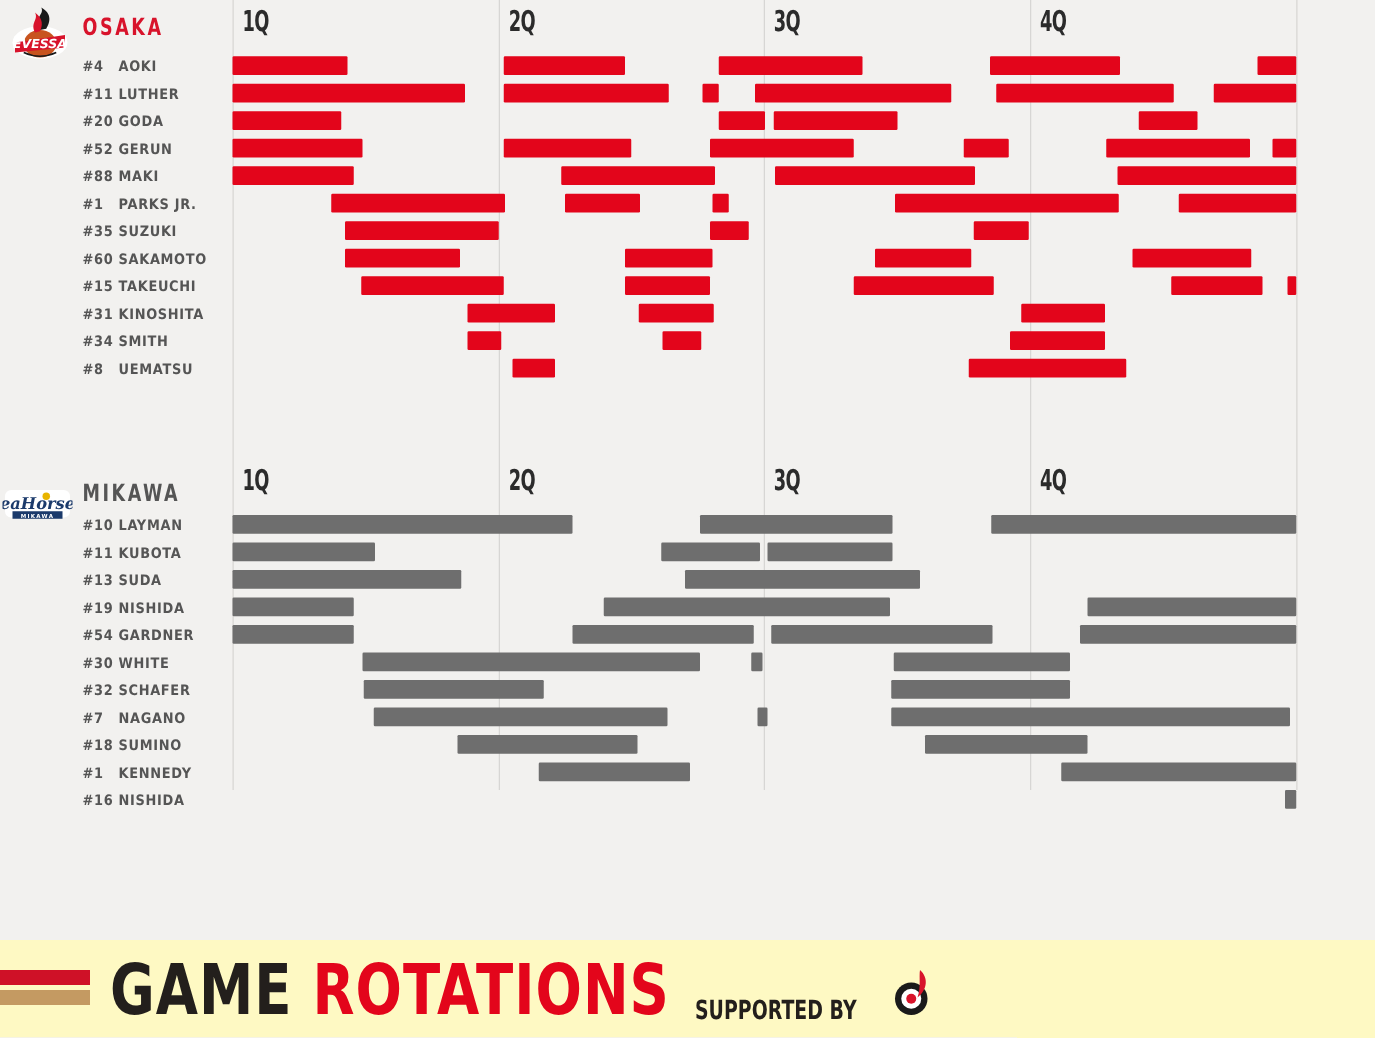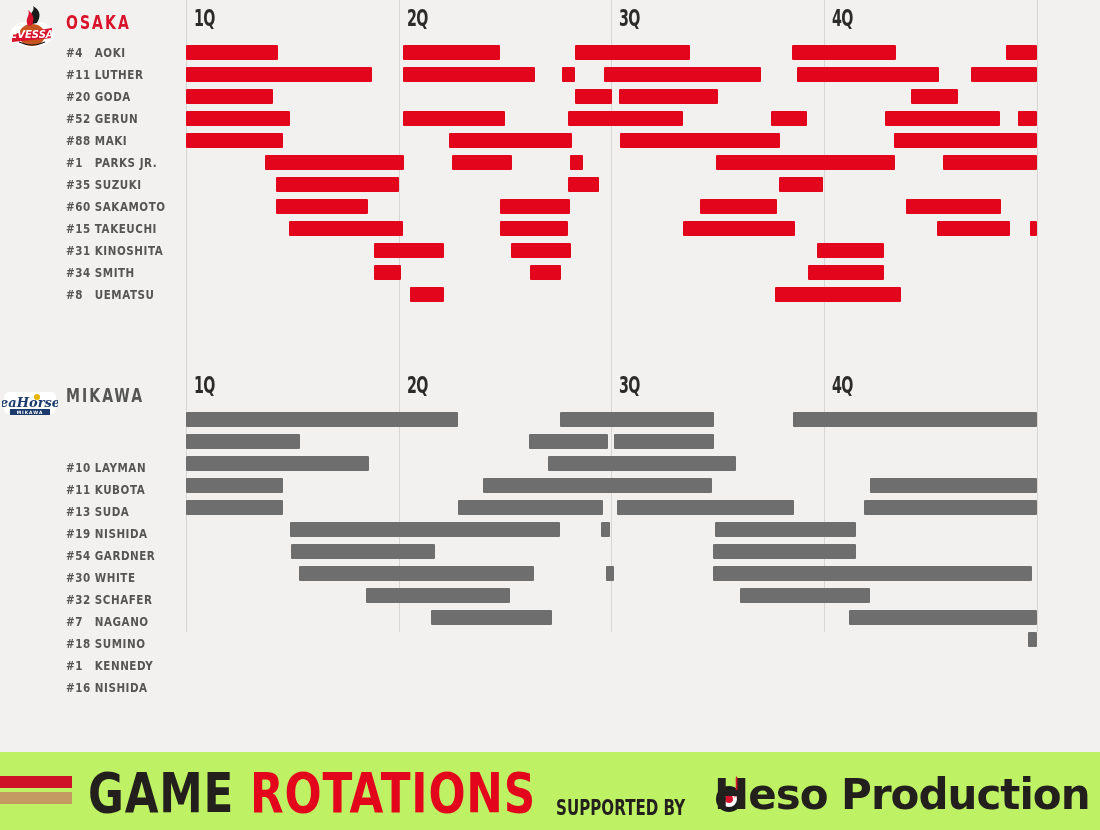--- a/index.html
+++ b/index.html
@@ -51,21 +51,21 @@
     transform:scaleX(0.62);transform-origin:left center;
   }
   .qunder{position:absolute;top:40px;height:2px;background:#d8132b;}
 
   .rowband{position:absolute;height:22px;left:0;right:0;}
   .bar{position:absolute;height:15px;top:3px;border-radius:1px;}
   .bar.red{background:#e3051b;}
   .bar.grey{background:#6e6e6e;}
 
   
-  .footer{position:absolute;left:0;top:752px;width:1100px;height:78px;background:#bef264;}
+  .footer{position:absolute;left:0;top:752px;width:1100px;height:78px;background:#fef9c3;}
   .stripes{position:absolute;left:0;top:24px;width:72px;height:28px;}
   .stripe-red{position:absolute;left:0;top:0;width:72px;height:12px;background:#cf1127;}
   .stripe-tan{position:absolute;left:0;top:16px;width:72px;height:12px;background:#c49a62;}
   .foot-title{
     position:absolute;left:88px;top:8px;
     font-family:"DejaVu Sans", sans-serif;
     font-weight:bold;font-size:56px;
     letter-spacing:1px;white-space:nowrap;
     transform:scaleX(0.78);transform-origin:left top;
   }
@@ -125,21 +125,21 @@
   <div class="team-logo" id="mikawa-logo" style="top:384px;left:2px;">
     <svg viewBox="0 0 56 40" width="56" height="40">
       <rect x="2" y="8" width="52" height="22" rx="5" fill="#ffffff"></rect>
       <text x="27" y="23" font-size="13" font-family="DejaVu Serif, serif" font-style="italic" font-weight="bold" fill="#1b3a6b" text-anchor="middle">SeaHorses</text>
       <circle cx="35" cy="13" r="3" fill="#e8b400"></circle>
       <rect x="8" y="25" width="40" height="6" fill="#1b3a6b"></rect>
       <text x="28" y="30" font-size="4.4" font-family="DejaVu Sans, sans-serif" font-weight="bold" fill="#ffffff" text-anchor="middle" letter-spacing="1">MIKAWA</text>
     </svg>
   </div>
   <div class="team-name" id="mikawa-name">MIKAWA</div>
-  <div class="roster" id="mikawa-roster" style="top:409px;margin-top:48px;">
+  <div class="roster" id="mikawa-roster" style="top:409px;">
       <div class="player"><span class="num">#10</span><span>LAYMAN</span></div>
       <div class="player"><span class="num">#11</span><span>KUBOTA</span></div>
       <div class="player"><span class="num">#13</span><span>SUDA</span></div>
       <div class="player"><span class="num">#19</span><span>NISHIDA</span></div>
       <div class="player"><span class="num">#54</span><span>GARDNER</span></div>
       <div class="player"><span class="num">#30</span><span>WHITE</span></div>
       <div class="player"><span class="num">#32</span><span>SCHAFER</span></div>
       <div class="player"><span class="num">#7</span><span>NAGANO</span></div>
       <div class="player"><span class="num">#18</span><span>SUMINO</span></div>
       <div class="player"><span class="num">#1</span><span>KENNEDY</span></div>
@@ -306,14 +306,13 @@
   </div>
   <div class="supported">SUPPORTED BY</div>
   <div class="heso-mark">
     <svg viewBox="0 0 44 44" width="44" height="44">
       <circle cx="19" cy="27" r="13" fill="#1a1a1a"></circle>
       <circle cx="19" cy="27" r="8" fill="#ffffff"></circle>
       <circle cx="19" cy="27" r="4" fill="#d8132b"></circle>
       <path d="M26 4 C33 10 32 20 24 26 C27 17 25 10 26 4 Z" fill="#d8132b"></path>
     </svg>
   </div>
-  <div class="heso">Heso Production</div>
 </div>
 
 </body></html>

